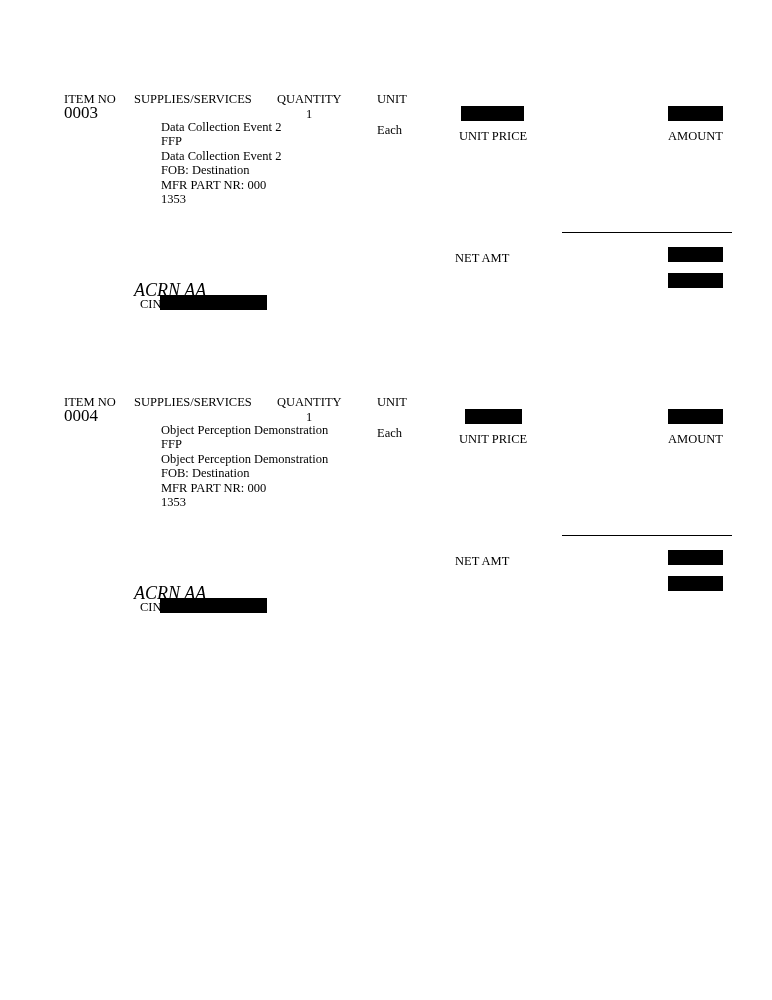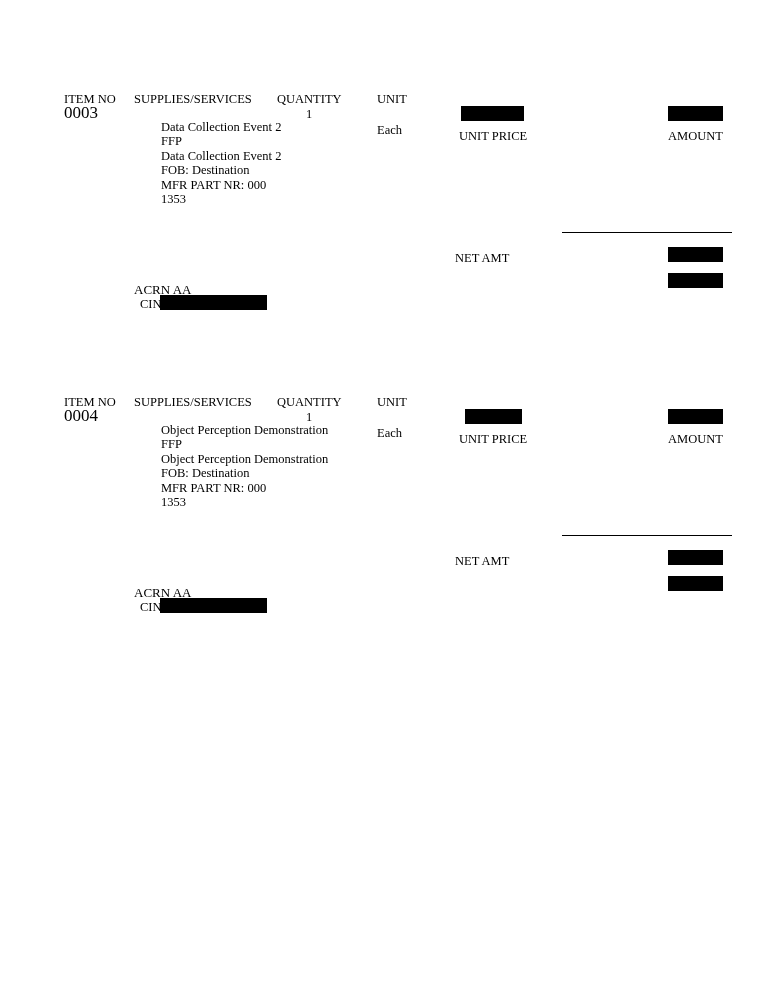--- a/index.html
+++ b/index.html
@@ -66,22 +66,23 @@
     left: 455px;
   }
   .rule {
     position: absolute;
     border-top: 1px solid #000000;
     height: 0;
   }
   .acrn {
     position: absolute;
     left: 134px;
-    font-size: 13px;
+    font-size: 18px;
     line-height: 14.4px;
+    font-style: italic;
   }
   .cin-row {
     position: absolute;
     left: 134px;
     font-size: 12.5px;
     line-height: 14.4px;
   }
   .cin-label {
     position: absolute;
     left: 6px;

